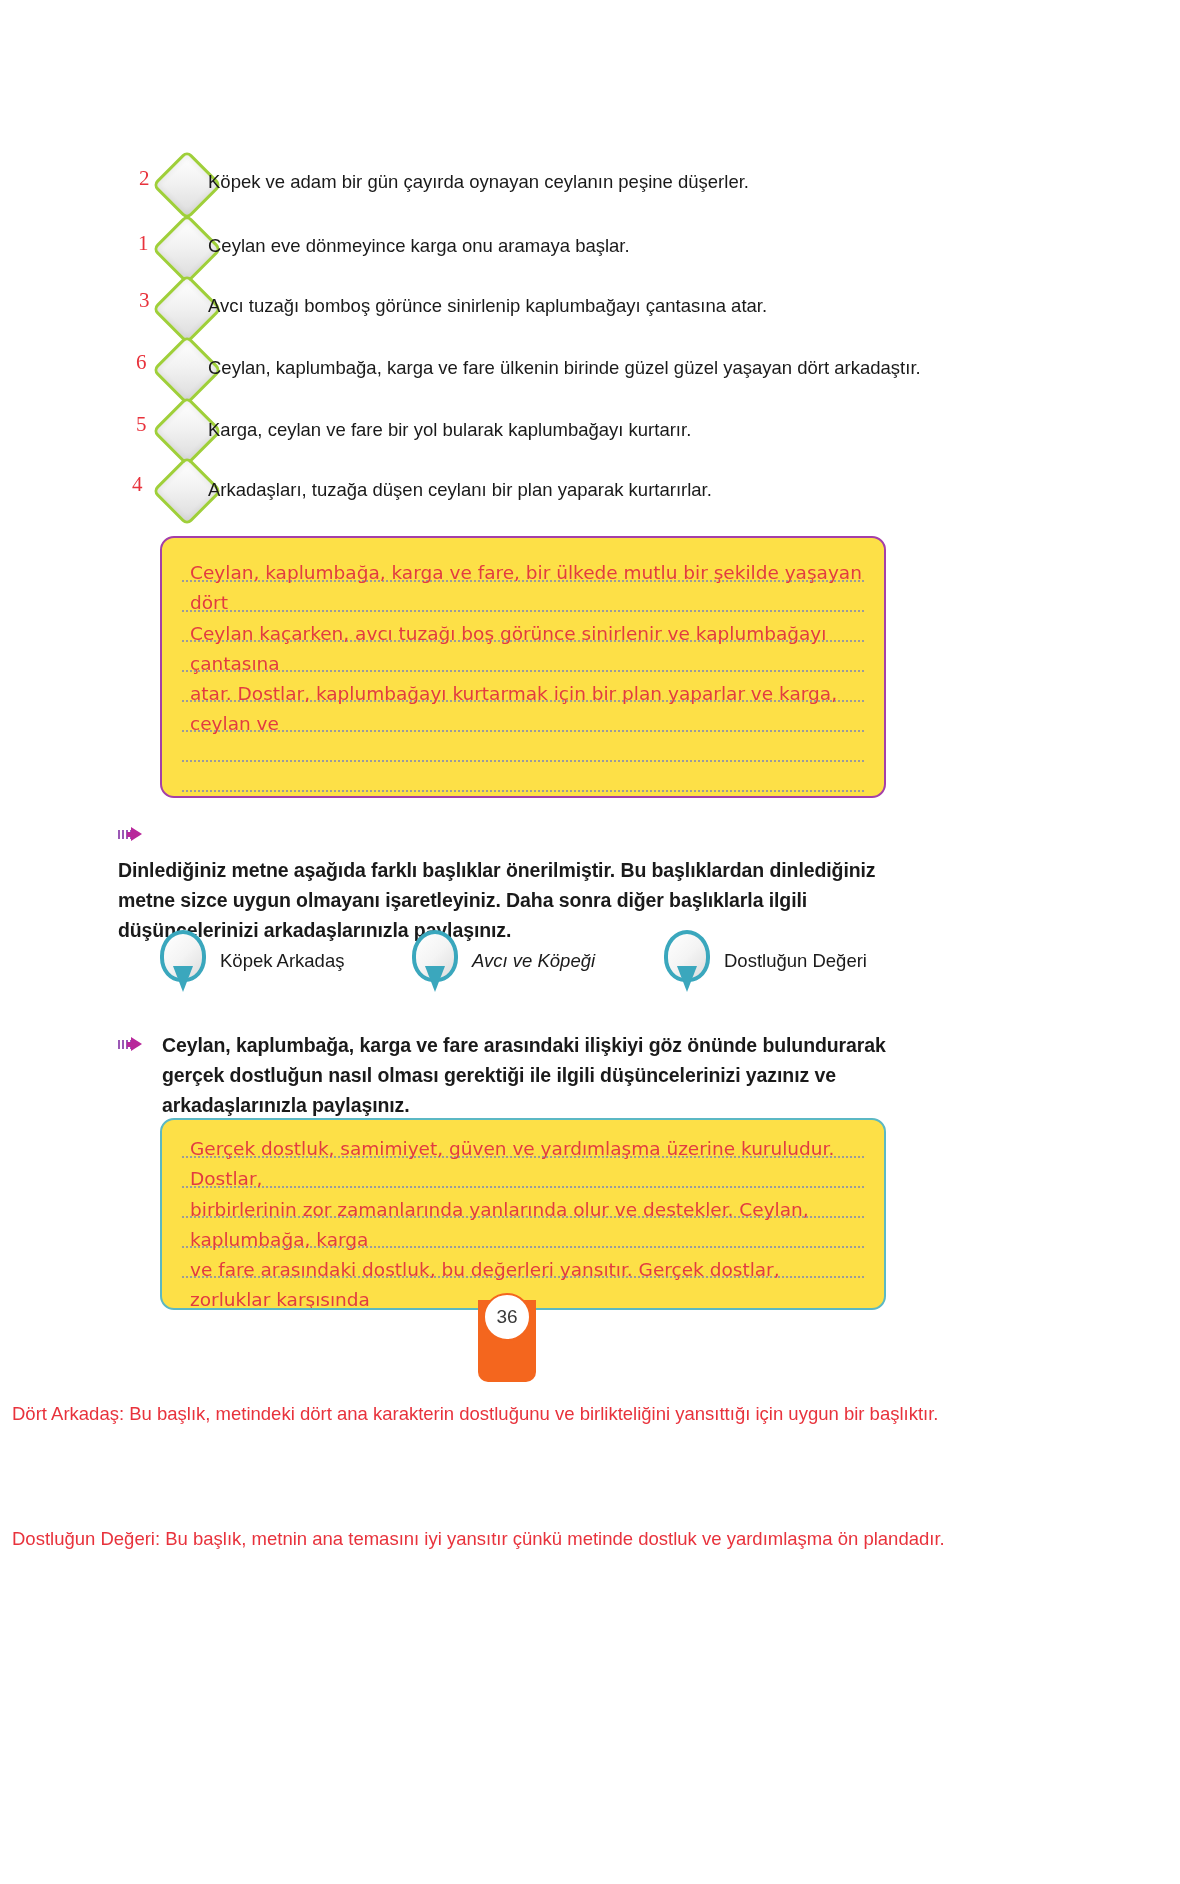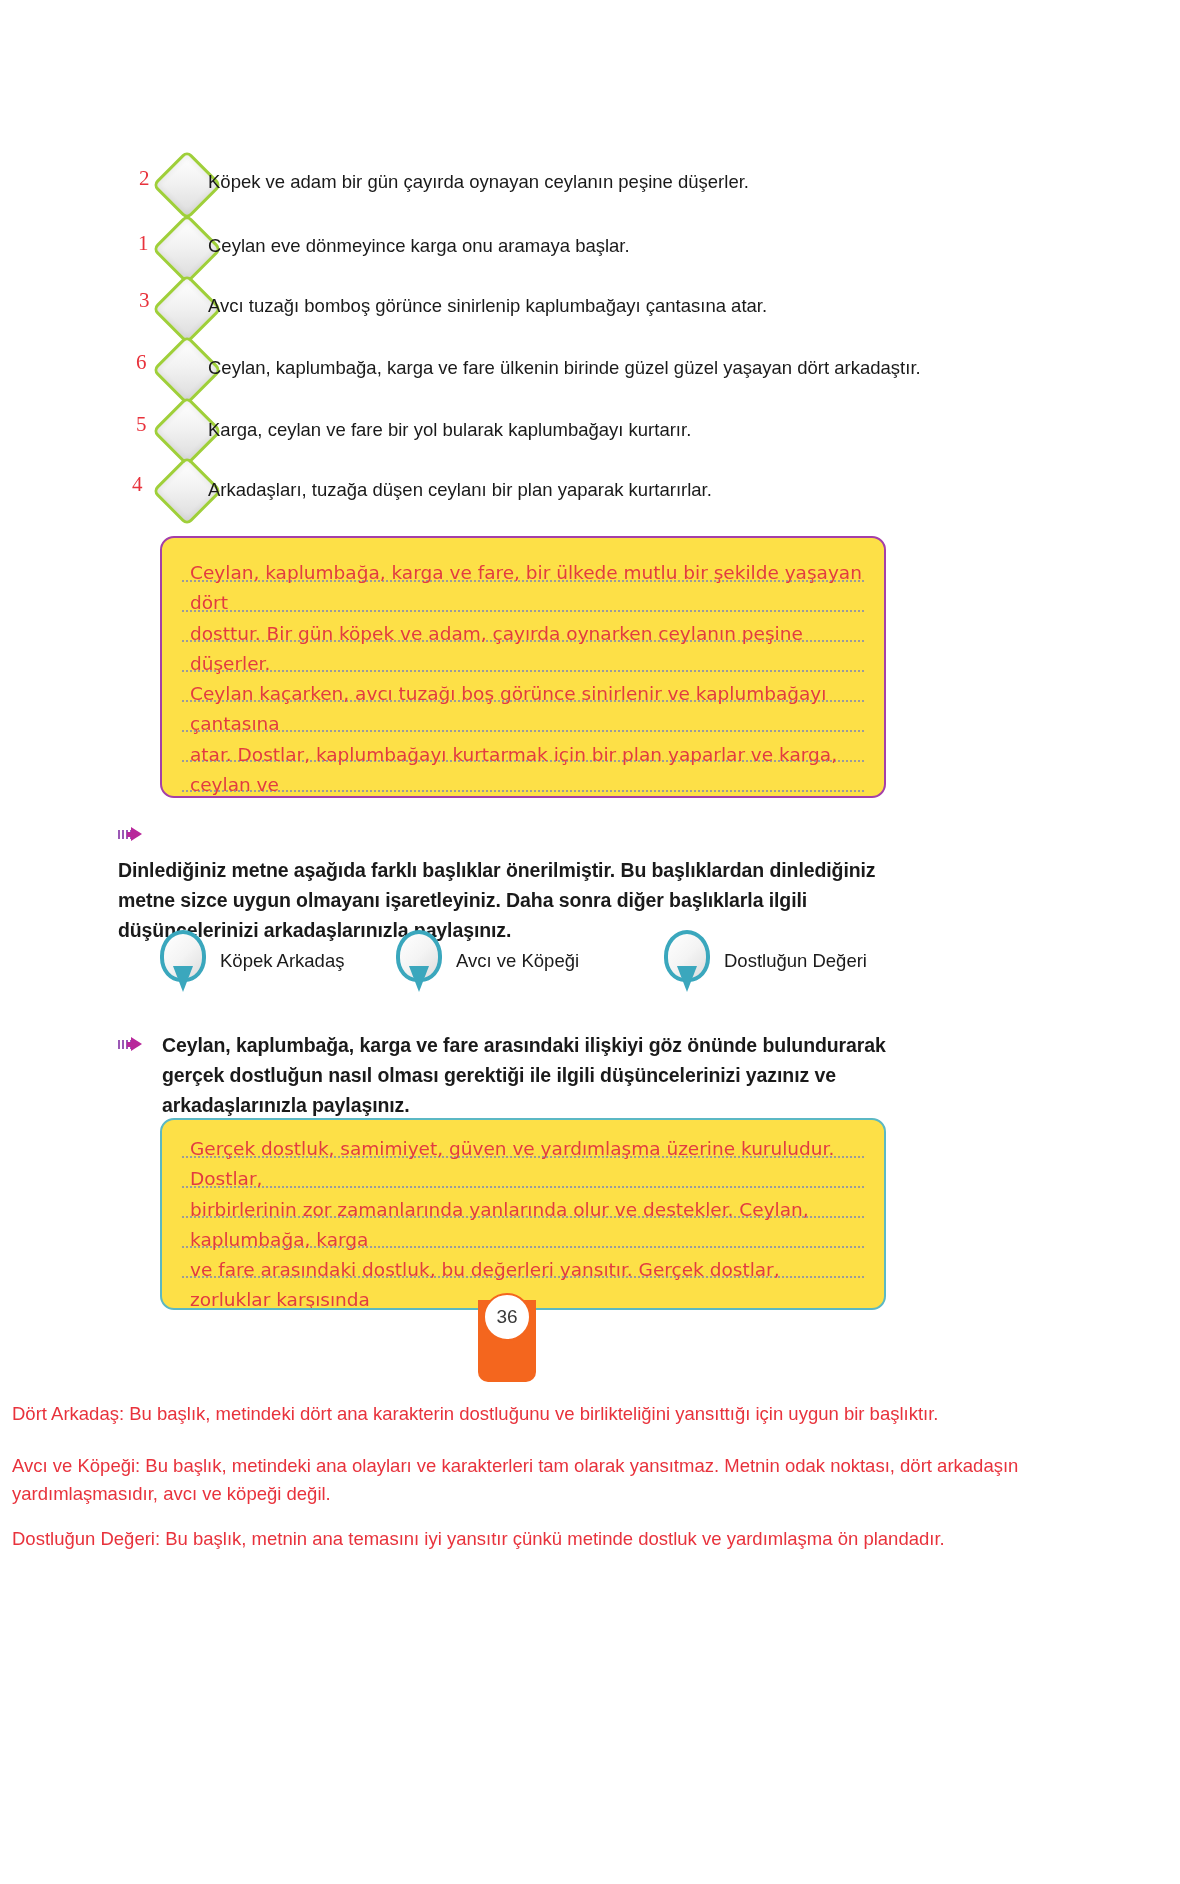--- a/index.html
+++ b/index.html
@@ -242,21 +242,20 @@
       <span class="rule" style="top:72px;"></span>
       <span class="rule" style="top:102px;"></span>
       <span class="rule" style="top:132px;"></span>
       <span class="rule" style="top:162px;"></span>
       <span class="rule" style="top:192px;"></span>
       <span class="rule" style="top:222px;"></span>
       <span class="rule" style="top:252px;"></span>
     </div>
     <div class="answer-text pinkink" style="top:20px;">
       <div>Ceylan, kaplumbağa, karga ve fare, bir ülkede mutlu bir şekilde yaşayan dört</div>
-      <div>dosttur. Bir gün köpek ve adam, çayırda oynarken ceylanın peşine düşerler.</div>
       <div>Ceylan kaçarken, avcı tuzağı boş görünce sinirlenir ve kaplumbağayı çantasına</div>
       <div>atar. Dostlar, kaplumbağayı kurtarmak için bir plan yaparlar ve karga, ceylan ve</div>
 
     </div>
   </div>
 
   <div class="instruction" style="left:118px; top:820px; width:790px;flex-direction:column;">
     <span class="arrow-icon">
       <span class="bars"></span>
         <span class="stem"></span>
@@ -266,21 +265,21 @@
   </div>
 
   <div class="pin-row" style="left:0; top:930px; width:1180px; height:70px;">
     <div class="pin-item" style="left:160px; top:0;">
       <span class="pin">
         <span class="bulb"></span>
           <span class="tip"></span>
       </span>
       <span class="pin-label">Köpek Arkadaş</span>
     </div>
-    <div class="pin-item" style="left:396px; top:0;">
+    <div class="pin-item" style="left:412px; top:0;font-style:italic;">
       <span class="pin">
         <span class="bulb"></span>
           <span class="tip"></span>
       </span>
       <span class="pin-label">Avcı ve Köpeği</span>
     </div>
     <div class="pin-item" style="left:664px; top:0;">
       <span class="pin">
         <span class="bulb"></span>
           <span class="tip"></span>
@@ -311,16 +310,15 @@
       <div>birbirlerinin zor zamanlarında yanlarında olur ve destekler. Ceylan, kaplumbağa, karga</div>
       <div>ve fare arasındaki dostluk, bu değerleri yansıtır. Gerçek dostlar, zorluklar karşısında</div>
 
     </div>
   </div>
 
   <div class="page-tab" style="left:478px; top:1300px; height:82px;"></div>
   <div class="page-circle" style="left:483px; top:1293px;">36</div>
 
   <div class="footer-note" style="top:1400px;">Dört Arkadaş: Bu başlık, metindeki dört ana karakterin dostluğunu ve birlikteliğini yansıttığı için uygun bir başlıktır.</div>
-  <div class="footer-note" style="top:1452px;">Avcı ve Köpeği: Bu başlık, metindeki ana olayları ve karakterleri tam olarak yansıtmaz. Metnin odak noktası, dört arkadaşın yardımlaşmasıdır, avcı ve köpeği değil.</div>
   <div class="footer-note" style="top:1525px;">Dostluğun Değeri: Bu başlık, metnin ana temasını iyi yansıtır çünkü metinde dostluk ve yardımlaşma ön plandadır.</div>
 
 </div>
 
 </body></html>

